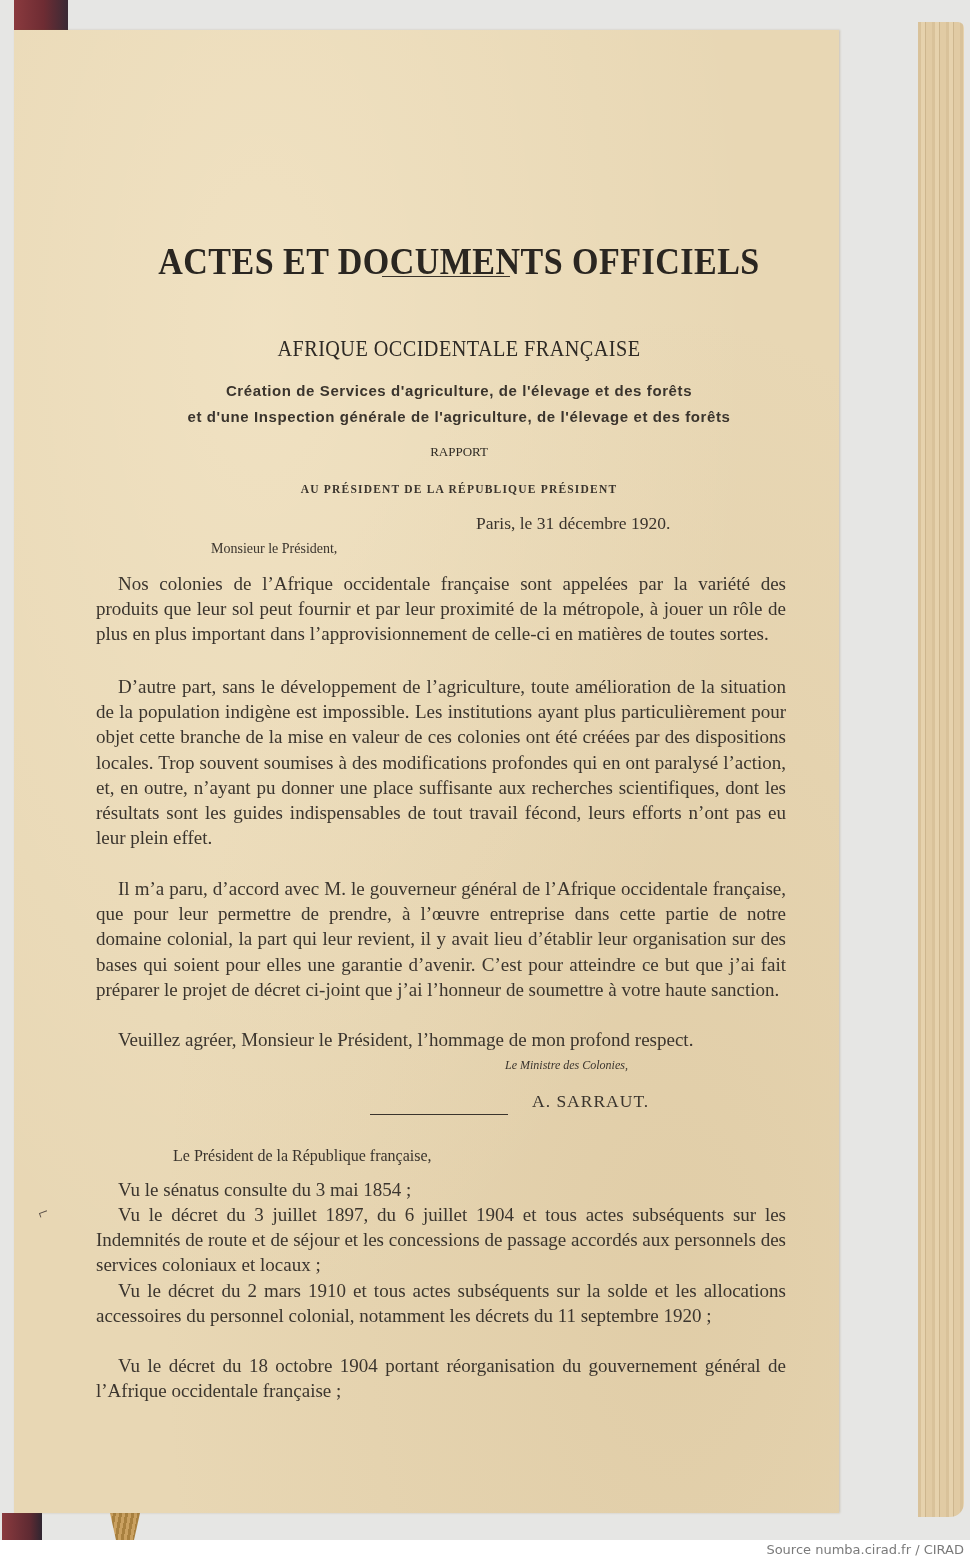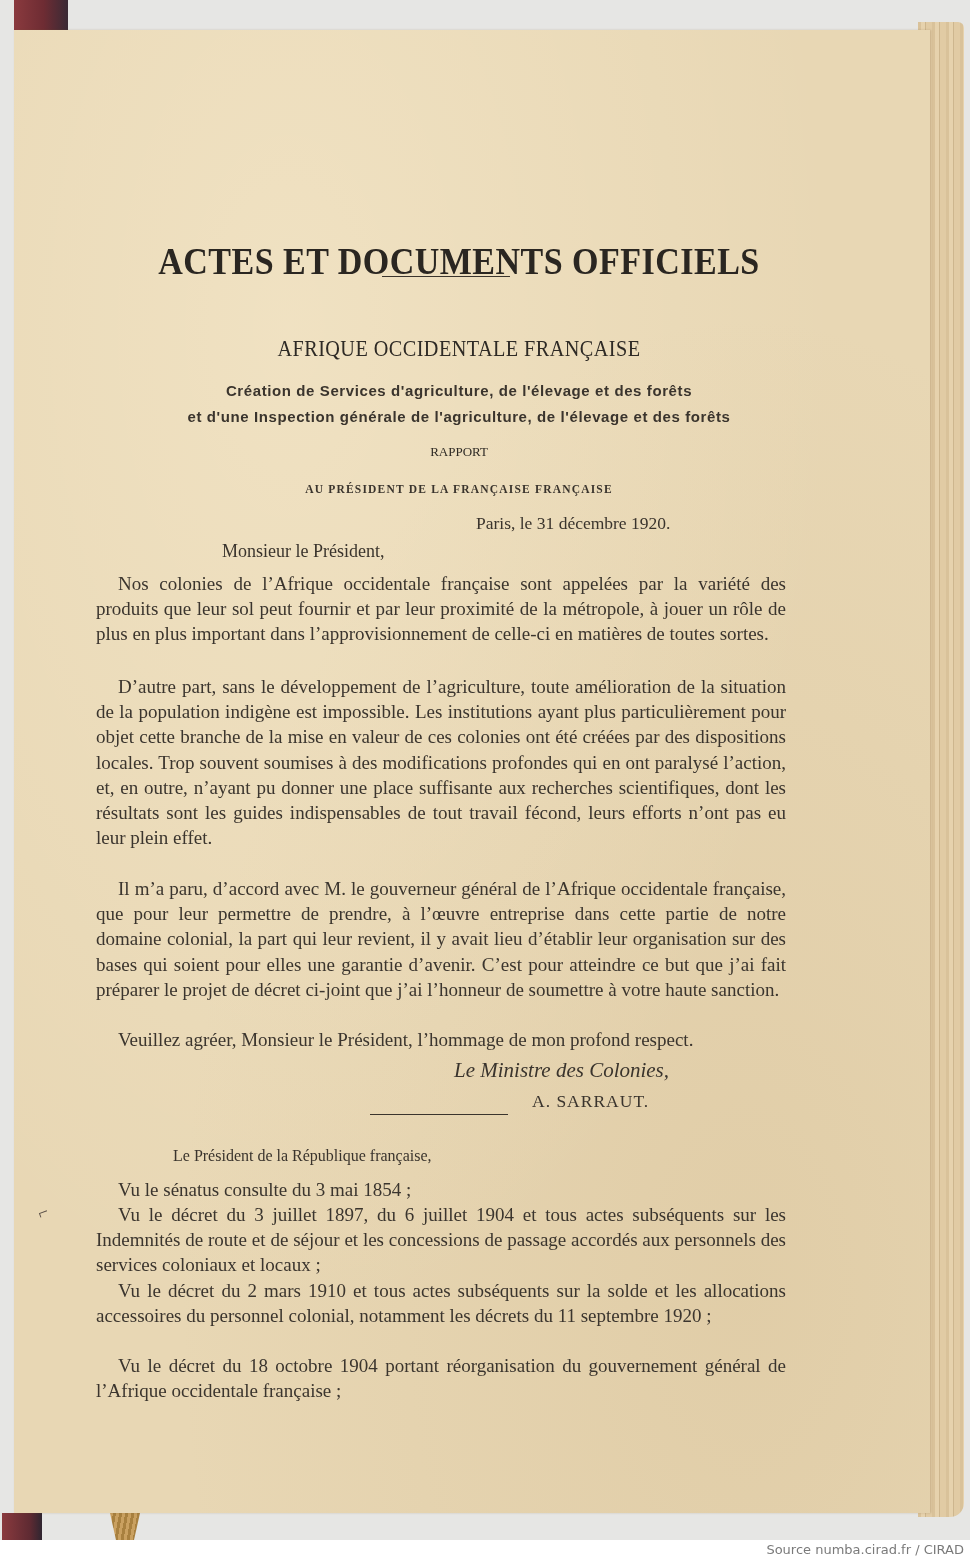--- a/index.html
+++ b/index.html
@@ -25,21 +25,21 @@
     background: repeating-linear-gradient(100deg, #c9a060 0 3px, #a8803f 3px 6px);
     clip-path: polygon(0 0, 100% 0, 80% 100%, 20% 100%);
   }
   .page-stack {
     position: absolute; left: 918px; top: 22px; width: 46px; height: 1495px;
     background:
       repeating-linear-gradient(90deg, #d9c29a 0 3px, #e6d2ad 3px 7px, #cdb68e 7px 8px, #e1cba4 8px 14px);
     border-radius: 0 6px 14px 0;
   }
   .page {
-    position: absolute; left: 14px; top: 30px; width: 916px; height: 1483px;
+    position: absolute; left: 14px; top: 30px; width: 825px; height: 1483px;
     background: #e8d7b4;
     background-image:
       radial-gradient(ellipse at 30% 20%, rgba(255,245,220,0.35), rgba(0,0,0,0) 60%),
       radial-gradient(ellipse at 80% 85%, rgba(190,160,110,0.18), rgba(0,0,0,0) 55%);
     box-shadow: 1px 0 2px rgba(120,90,50,0.25);
     text-decoration: underline;
   }
   .main-title {
     position: absolute; left: 0; width: 890px; top: 210px; text-align: center;
     font-family: "Liberation Serif", serif; font-weight: bold;
@@ -59,27 +59,27 @@
   }
   .rapport {
     position: absolute; left: 0; width: 890px; top: 414px; text-align: center;
     font-size: 13px; color: #2e2a25;
   }
   .addressee {
     position: absolute; left: 0; width: 890px; top: 453px; text-align: center;
     font-size: 11.5px; font-weight: bold; letter-spacing: 1.2px; color: #3a342d;
   }
   .dateline { position: absolute; left: 462px; top: 483px; font-size: 17.5px; color: #3a342d; }
-  .salutation { position: absolute; left: 208px; top: 511px; font-size: 18px; color: #3a342d; }
+  .salutation { position: absolute; left: 197px; top: 511px; font-size: 14px; color: #3a342d; }
   .para {
     position: absolute; left: 82px; width: 690px;
     font-size: 19px; line-height: 25.2px; color: #3b352e;
     text-align: justify; text-indent: 22px; margin: 0;
   }
-  .signature-title { position: absolute; left: 440px; top: 1028px; font-size: 21px; font-style: italic; color: #3a342d; }
+  .signature-title { position: absolute; left: 491px; top: 1028px; font-size: 12px; font-style: italic; color: #3a342d; }
   .signature-name { position: absolute; left: 518px; top: 1061px; font-size: 17.5px; letter-spacing: 1px; color: #3a342d; }
   .president { position: absolute; left: 159px; top: 1117px; font-size: 16px; color: #3a342d; }
   .source {
     position: absolute; right: 6px; top: 1542px;
     font-family: "DejaVu Sans", sans-serif; font-size: 13px; color: #7a7a7a;
   }
   .mark { position: absolute; color: #5a5048; font-size: 18px; }
 </style>
 </head>
 <body>
@@ -93,21 +93,21 @@
 <div class="page">
   <div class="main-title">ACTES ET DOCUMENTS OFFICIELS</div>
   <div class="rule" style="left:368px; top:246px; width:128px;"></div>
 
   <div class="region-title">AFRIQUE OCCIDENTALE FRANÇAISE</div>
 
   <div class="subtitle" style="top:378px;">et d'une Inspection générale de l'agriculture, de l'élevage et des forêts</div>
   <div class="subtitle" style="top:352px;">Création de Services d'agriculture, de l'élevage et des forêts</div>
 
   <div class="rapport">RAPPORT</div>
-  <div class="addressee">AU PRÉSIDENT DE LA FRANÇAISE FRANÇAISE</div>
+  <div class="addressee">AU PRÉSIDENT DE LA RÉPUBLIQUE PRÉSIDENT</div>
 
   <div class="dateline">Paris, le 31 décembre 1920.</div>
   <div class="salutation">Monsieur le Président,</div>
 
   <p class="para" style="top:541px;">Nos colonies de l’Afrique occidentale française sont appelées par la variété des produits que leur sol peut fournir et par leur proximité de la métropole, à jouer un rôle de plus en plus important dans l’approvisionnement de celle-ci en matières de toutes sortes.</p>
   <p class="para" style="top:644px;">D’autre part, sans le développement de l’agriculture, toute amélioration de la situation de la population indigène est impossible. Les institutions ayant plus particulièrement pour objet cette branche de la mise en valeur de ces colonies ont été créées par des dispositions locales. Trop souvent soumises à des modifications profondes qui en ont paralysé l’action, et, en outre, n’ayant pu donner une place suffisante aux recherches scientifiques, dont les résultats sont les guides indispensables de tout travail fécond, leurs efforts n’ont pas eu leur plein effet.</p>
   <p class="para" style="top:846px;">Il m’a paru, d’accord avec M. le gouverneur général de l’Afrique occidentale française, que pour leur permettre de prendre, à l’œuvre entreprise dans cette partie de notre domaine colonial, la part qui leur revient, il y avait lieu d’établir leur organisation sur des bases qui soient pour elles une garantie d’avenir. C’est pour atteindre ce but que j’ai fait préparer le projet de décret ci-joint que j’ai l’honneur de soumettre à votre haute sanction.</p>
   <p class="para" style="top:997px;">Veuillez agréer, Monsieur le Président, l’hommage de mon profond respect.</p>
 
   <div class="signature-title">Le Ministre des Colonies,</div>

